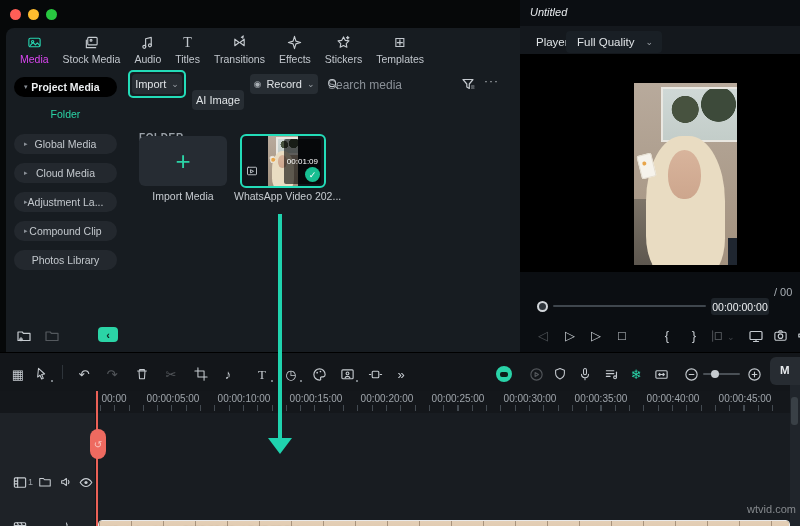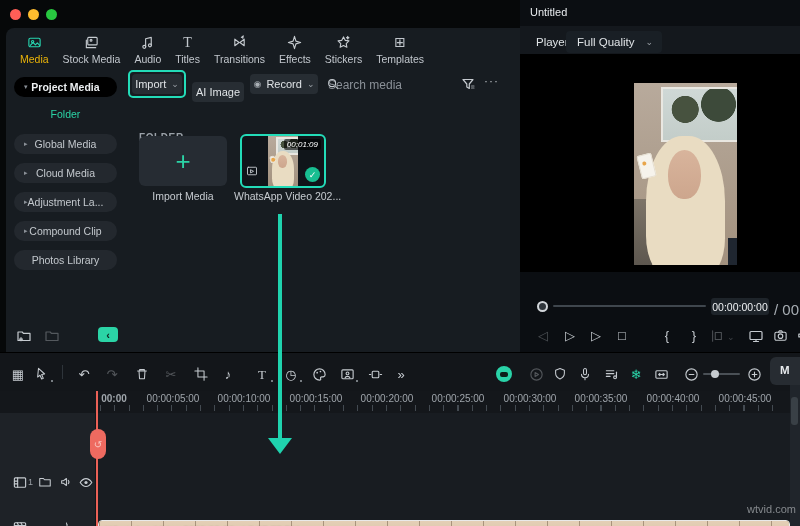--- a/index.html
+++ b/index.html
@@ -11,21 +11,21 @@
   .dim{opacity:.35;}
   .tg{color:#c6cbd0;line-height:1;}
   .teal{color:#2ad3a8;}
   
   .light{width:11px;height:11px;border-radius:50%;}
   
   #media-panel{left:6px;top:28px;width:514px;height:324px;background:#171c21;border-radius:8px 0 0 0;}
   .tabs-row{position:absolute;left:0;top:0;width:514px;height:42px;display:flex;align-items:flex-start;padding-left:14px;gap:14px;box-sizing:border-box;}
   .tab{display:flex;flex-direction:column;align-items:center;gap:3px;padding-top:7px;color:#c2c7cd;}
   .tab .tl{font-size:10.5px;white-space:nowrap;}
-  .tab.active{color:#eab308;}
+  .tab.active{color:#d946ef;}
   .tab.active .ic{stroke:#27d6b0;}
   
   .pill{position:absolute;left:8px;width:103px;height:20px;background:#23282e;border-radius:11px;
         display:flex;align-items:center;justify-content:center;font-size:10.5px;color:#c3c8cd;}
   .pill .arr{position:absolute;left:10px;font-size:7px;color:#8a9097;}
   
   .btn{position:absolute;height:20px;background:#272d33;border-radius:4px;display:flex;align-items:center;justify-content:center;gap:5px;font-size:11px;color:#dfe3e6;}
   .chev{font-size:9px;color:#9aa0a6;line-height:1;}
   
   .cardlabel{position:absolute;font-size:10.5px;color:#c6cbd0;text-align:center;white-space:nowrap;}
@@ -176,21 +176,21 @@
       </div>
     </div>
 
     <div class="abs" style="left:114px;top:42px;width:400px;height:56px;">
 
       <div class="abs" style="left:8px;top:0px;width:58px;height:28px;border:2px solid #23dcb8;border-radius:5px;box-sizing:border-box;"></div>
       <div class="btn" style="left:12px;top:4px;width:50px;">
         <span>Import</span>
         <span class="chev">⌄</span>
       </div>
-      <div class="btn" style="left:72px;top:12px;width:52px;">
+      <div class="btn" style="left:72px;top:20px;width:52px;">
         <span>AI Image</span>
       </div>
       <div class="btn" style="left:130px;top:4px;width:68px;">
         <span style="font-size:9px;color:#aab0b6;">◉</span>
         <span>Record</span>
         <span class="chev">⌄</span>
       </div>
       <div class="abs" style="left:206px;top:7px;">
         <svg width="14" height="14" viewBox="0 0 16 16">
             <circle class="ic" cx="7" cy="7" r="4"></circle>
@@ -214,36 +214,36 @@
     </div>
     <div class="cardlabel" style="left:133px;top:162px;width:88px;">Import Media</div>
 
     <div class="abs" style="left:234px;top:106px;width:86px;height:54px;background:#10151a;border:2px solid #23dcb8;border-radius:6px;box-sizing:border-box;overflow:hidden;">
       <div class="scene" style="left:26px;top:0;width:30px;height:50px;">
         <div class="win"></div>
         <div class="hijab"></div>
         <div class="face"></div>
         <div class="card"></div>
       </div>
-      <div class="abs" style="right:3px;top:3px;background:rgba(0,0,0,.6);border-radius:2px;padding:1px 3px;font-size:8px;color:#fff;font-style:italic;">00:01:09</div>
+      <div class="abs" style="right:3px;top:3px;background:rgba(0,0,0,.6);border-radius:2px;padding:18px 3px;font-size:8px;color:#fff;">00:01:09</div>
       <div class="abs" style="left:4px;bottom:5px;">
         <svg width="12" height="12" viewBox="0 0 16 16">
             <rect class="ic" x="2" y="3" width="12" height="10" rx="1"></rect>
             <path class="ic" d="M6.5 6.5l3.5 1.9-3.5 1.9z"></path>
           </svg>
       </div>
       <div class="abs" style="right:4px;bottom:4px;width:15px;height:15px;border-radius:50%;background:#18be91;display:flex;align-items:center;justify-content:center;color:#fff;font-size:9px;">
         <span>✓</span>
       </div>
     </div>
     <div class="cardlabel" style="left:228px;top:162px;width:98px;">WhatsApp Video 202...</div>
   </div>
 
   <div class="abs" style="left:520px;top:0;width:280px;height:352px;background:#0b0e12;">
-    <div class="abs" style="left:10px;top:6px;font-size:11px;color:#e8ebee;">Untitled</div>
+    <div class="abs" style="left:10px;top:6px;font-size:11px;color:#e8ebee;font-style:italic;">Untitled</div>
     <div class="abs" style="left:0;top:26px;width:280px;height:32px;background:#14181d;">
       <div class="abs" style="left:16px;top:10px;font-size:11.5px;color:#dfe3e6;">Player</div>
       <div class="abs" style="left:46px;top:5px;width:96px;height:22px;background:#191f25;border-radius:4px;">
         <span class="abs" style="left:11px;top:5px;font-size:11.5px;color:#dfe3e6;">Full Quality</span>
         <span class="abs chev" style="right:9px;top:7px;">⌄</span>
       </div>
     </div>
 
     <div class="abs" style="left:0;top:54px;width:280px;height:218px;background:#000;">
       <div class="scene" style="left:114px;top:29px;width:103px;height:182px;">
@@ -253,21 +253,21 @@
         <div class="face"></div>
         <div class="card"></div>
         <div class="darkr"></div>
       </div>
     </div>
 
     <div class="abs" style="left:0;top:272px;width:280px;height:44px;padding-left:37px;">
       <div class="abs" style="left:17px;top:29px;width:11px;height:11px;border:2px solid #d2d6da;border-radius:50%;box-sizing:border-box;background:#30363c;"></div>
       <div class="abs" style="left:33px;top:33px;width:153px;height:2px;background:#3f464d;border-radius:1px;"></div>
       <div class="abs" style="left:191px;top:26px;width:58px;height:17px;background:#1e242a;border-radius:3px;display:flex;align-items:center;justify-content:center;font-size:10.5px;color:#eef1f3;">00:00:00:00</div>
-      <div class="abs" style="left:254px;top:29px;font-size:15px;color:#a7adb3;white-space:nowrap;">/ 00</div>
+      <div class="abs" style="left:254px;top:14px;font-size:11px;color:#a7adb3;white-space:nowrap;">/ 00</div>
     </div>
 
     <div class="abs" style="left:0;top:316px;width:280px;height:36px;">
       <span class="pctl dim" style="left:23px;top:19px;">◁</span>
       <span class="pctl" style="left:50px;top:19px;">▷</span>
       <span class="pctl" style="left:76px;top:19px;">▷</span>
       <span class="pctl" style="left:102px;top:19px;">□</span>
       <span class="pctl" style="left:147px;top:19px;">{</span>
       <span class="pctl" style="left:174px;top:19px;">}</span>
       <span class="abs dim" style="left:190px;top:13px;">
@@ -416,21 +416,21 @@
       </span>
     </div>
 
     <div class="abs" style="left:770px;top:4px;width:30px;height:28px;background:#272c32;border-radius:6px 0 0 6px;">
       <span class="abs" style="left:10px;top:7px;font-size:11.5px;font-weight:bold;color:#e8ebee;">M</span>
     </div>
     <div class="abs" style="left:790px;top:32px;width:10px;height:142px;background:#20252b;"></div>
     <div class="abs" style="left:791px;top:44px;width:7px;height:28px;background:#394046;border-radius:3px;"></div>
 
     <div class="abs" style="left:0;top:38px;width:790px;height:22px;background:#14171b;border-bottom:1px solid #272c31;">
-      <span class="rlabel" style="left:114px;font-weight:bold;">00:00</span>
+      <span class="rlabel" style="left:114px;">00:00</span>
       <span class="rlabel" style="left:173px;">00:00:05:00</span>
       <span class="rlabel" style="left:244px;">00:00:10:00</span>
       <span class="rlabel" style="left:316px;">00:00:15:00</span>
       <span class="rlabel" style="left:387px;">00:00:20:00</span>
       <span class="rlabel" style="left:458px;">00:00:25:00</span>
       <span class="rlabel" style="left:530px;">00:00:30:00</span>
       <span class="rlabel" style="left:601px;">00:00:35:00</span>
       <span class="rlabel" style="left:673px;">00:00:40:00</span>
       <span class="rlabel" style="left:745px;">00:00:45:00</span>
       <div class="abs" style="left:100px;top:14px;width:674px;height:6px;background:repeating-linear-gradient(90deg,#434a51 0 1px,transparent 1px 14.3px);"></div>

